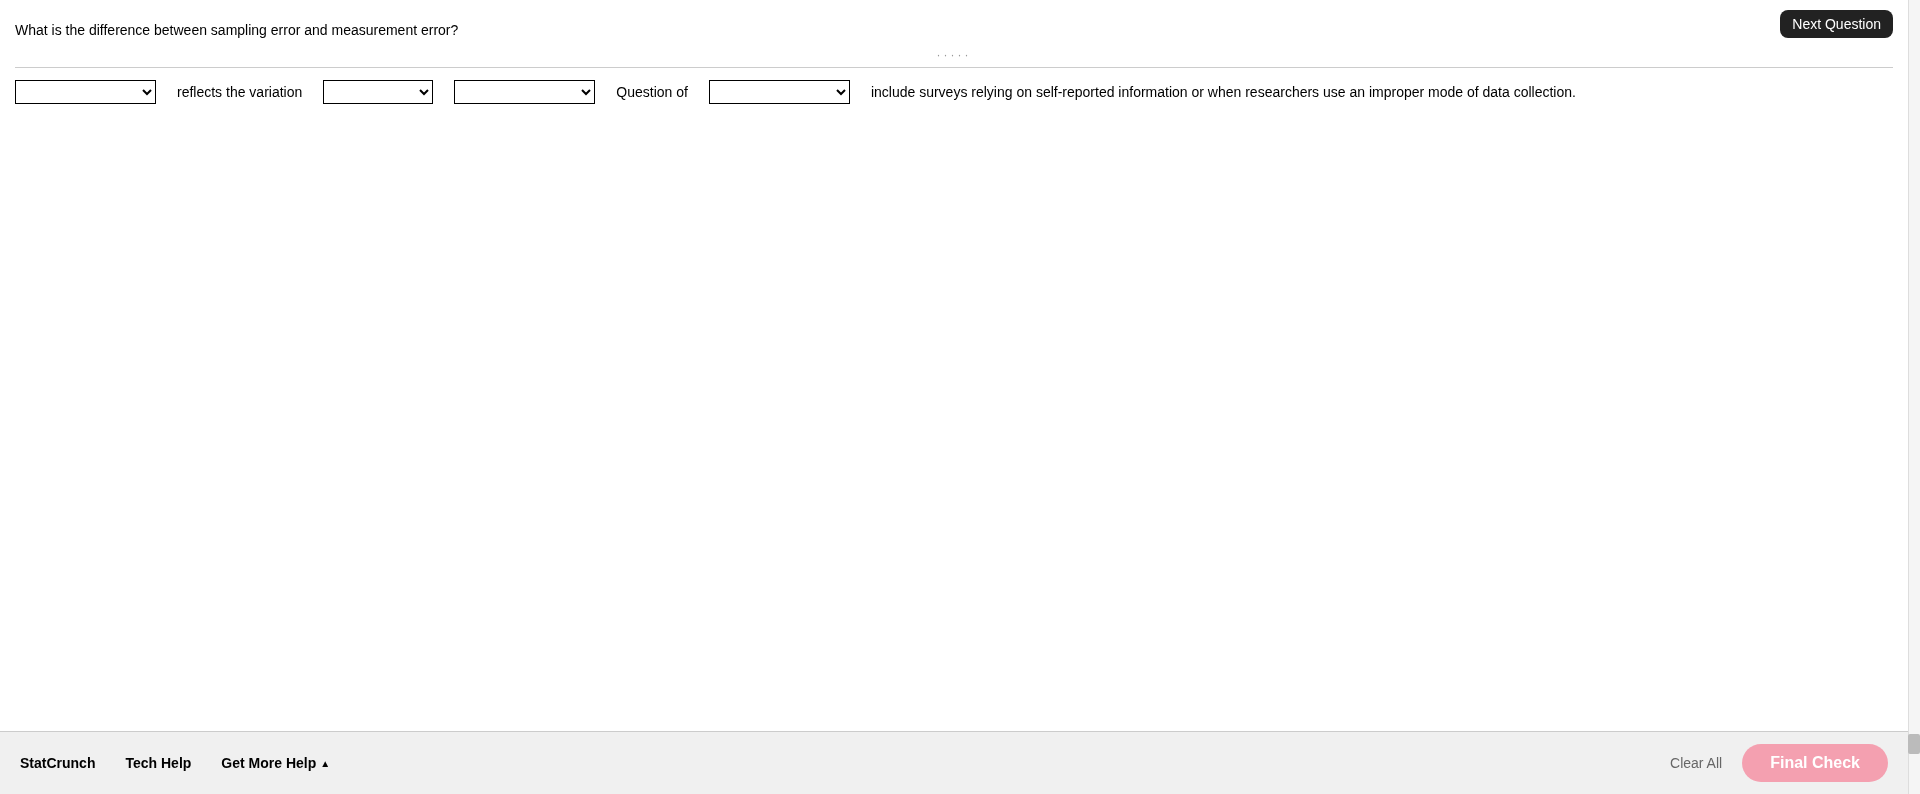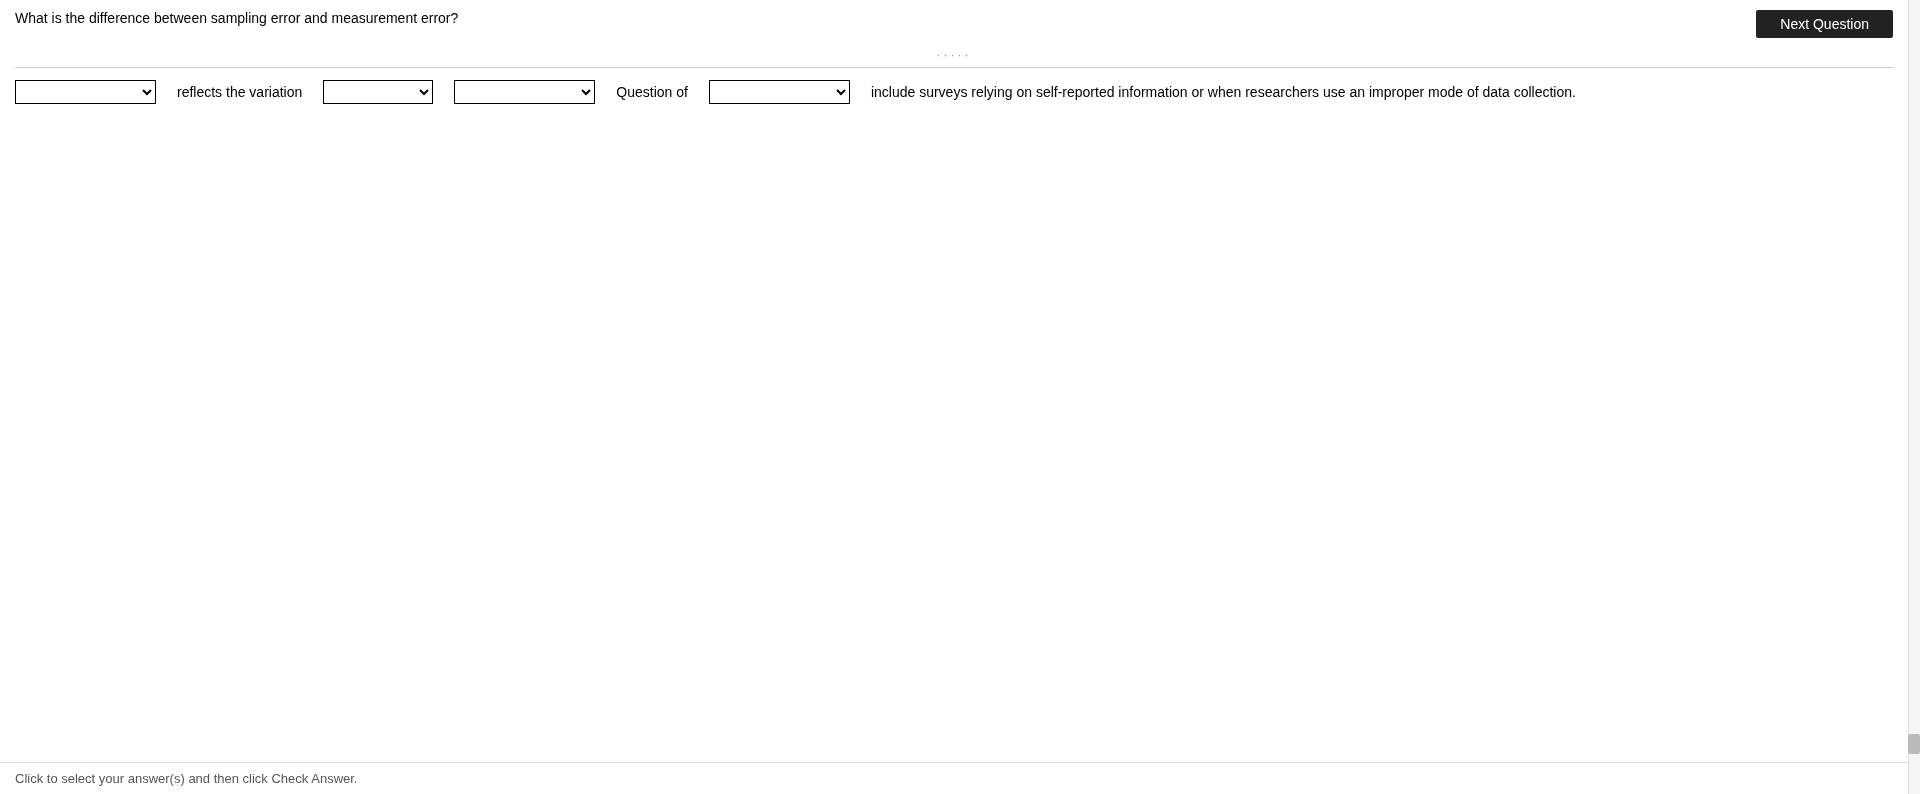--- a/index.html
+++ b/index.html
@@ -31,39 +31,39 @@
 
     .question-area {
       flex: 1;
       padding: 10px 15px;
       overflow-y: auto;
     }
 
     .question-header {
       display: flex;
       justify-content: space-between;
-      align-items: flex-start;
+      align-items: flex-end;
       margin-bottom: 10px;
     }
 
     .question-text {
       font-size: 14px;
       font-weight: normal;
       color: #000;
       flex: 1;
     }
 
     .next-question-btn {
       background: #222;
       color: #fff;
       border: none;
-      padding: 6px 24px;
-      font-size: 14px;
-      cursor: pointer;
-      border-radius: 2px;
+      padding: 6px 12px;
+      font-size: 14px;
+      cursor: pointer;
+      border-radius: 8px;
       white-space: nowrap;
     }
 
     .separator-line {
       border: none;
       border-top: 1px solid #ccc;
       margin: 5px 0;
     }
 
     .sentence-area {
@@ -223,19 +223,32 @@
       <select class="inline-select">
         <option value=""></option>
         <option value="measurement_error">measurement error</option>
         <option value="sampling_error">sampling error</option>
         <option value="nonsampling_error">nonsampling error</option>
       </select>
       <span class="static-text">include surveys relying on self-reported information or when researchers use an improper mode of data collection.</span>
     </div>
   </div>
 
-  <div class="hint-text">Click to select your answer(s) and then click Check Answer.</div>
-
+
+  <div class="footer-bar">
+    <div class="footer-left">
+      <a class="footer-link">StatCrunch</a>
+      <a class="footer-link">Tech Help</a>
+      <div class="get-more-help">
+        <span>Get More Help</span>
+        <span class="arrow-up">▲</span>
+      </div>
+    </div>
+    <div class="footer-right">
+      <button class="clear-all-btn">Clear All</button>
+      <button class="final-check-btn">Final Check</button>
+    </div>
+  </div>
 </div>
 
 <div class="scrollbar-track">
   <div class="scrollbar-thumb"></div>
 </div>
 
 </body></html>

